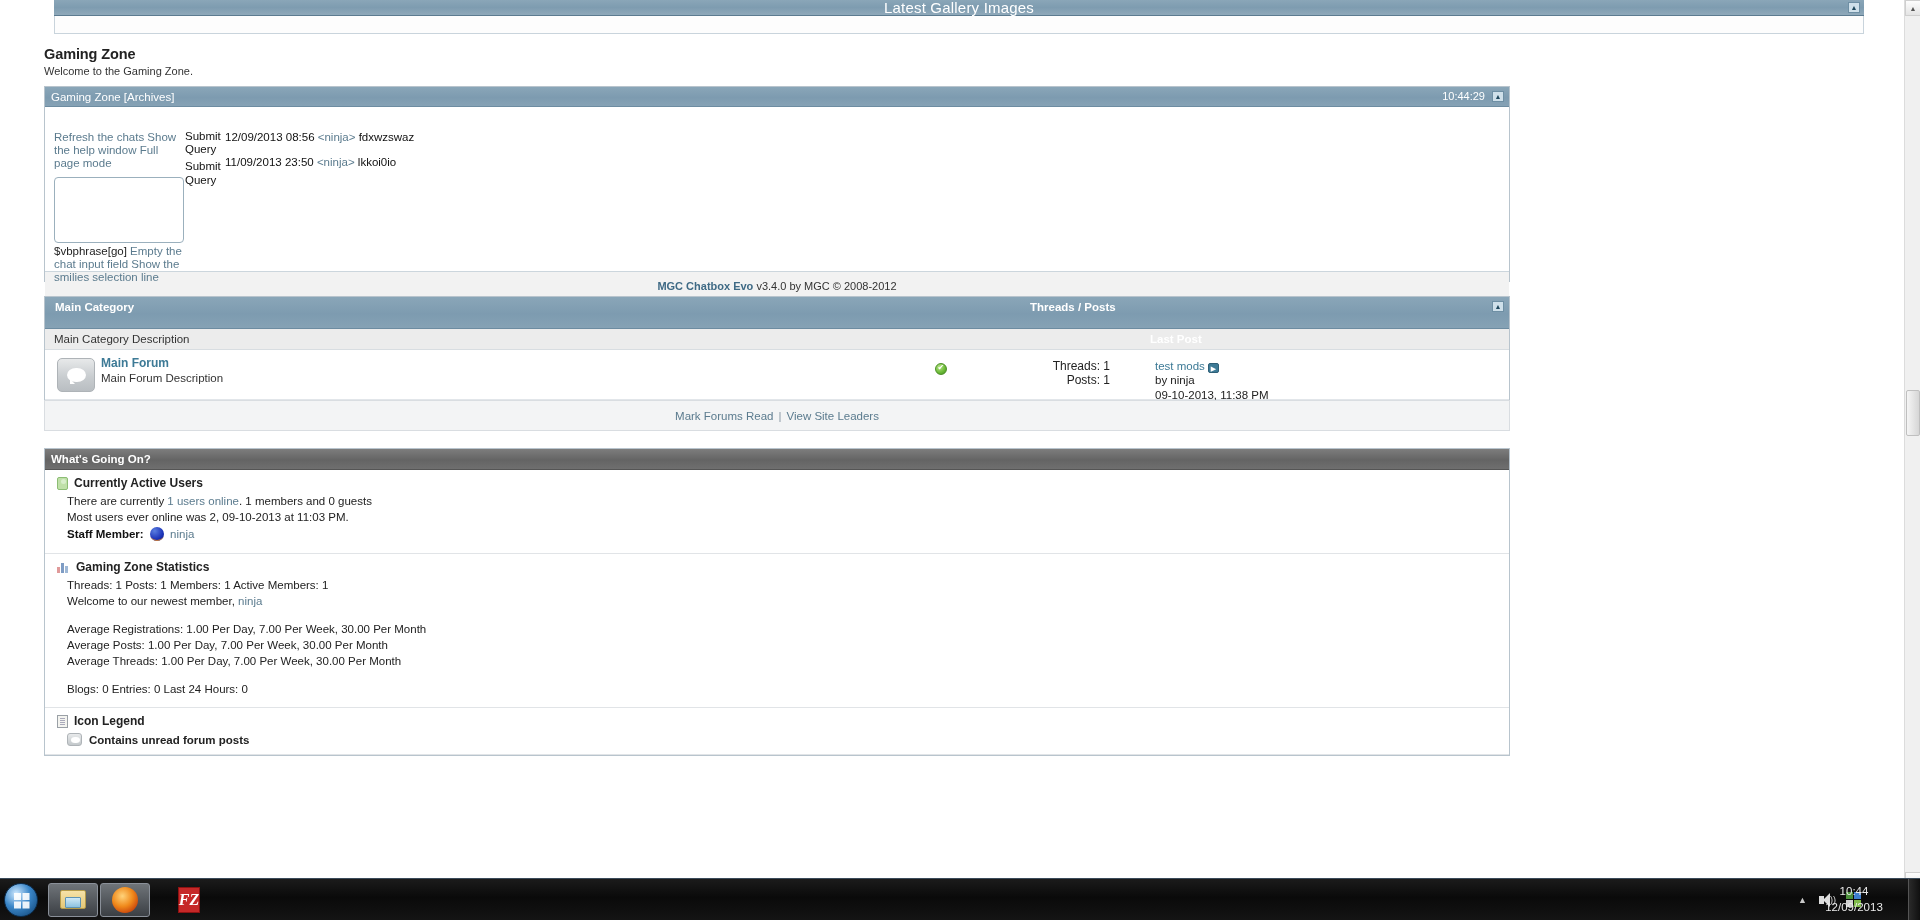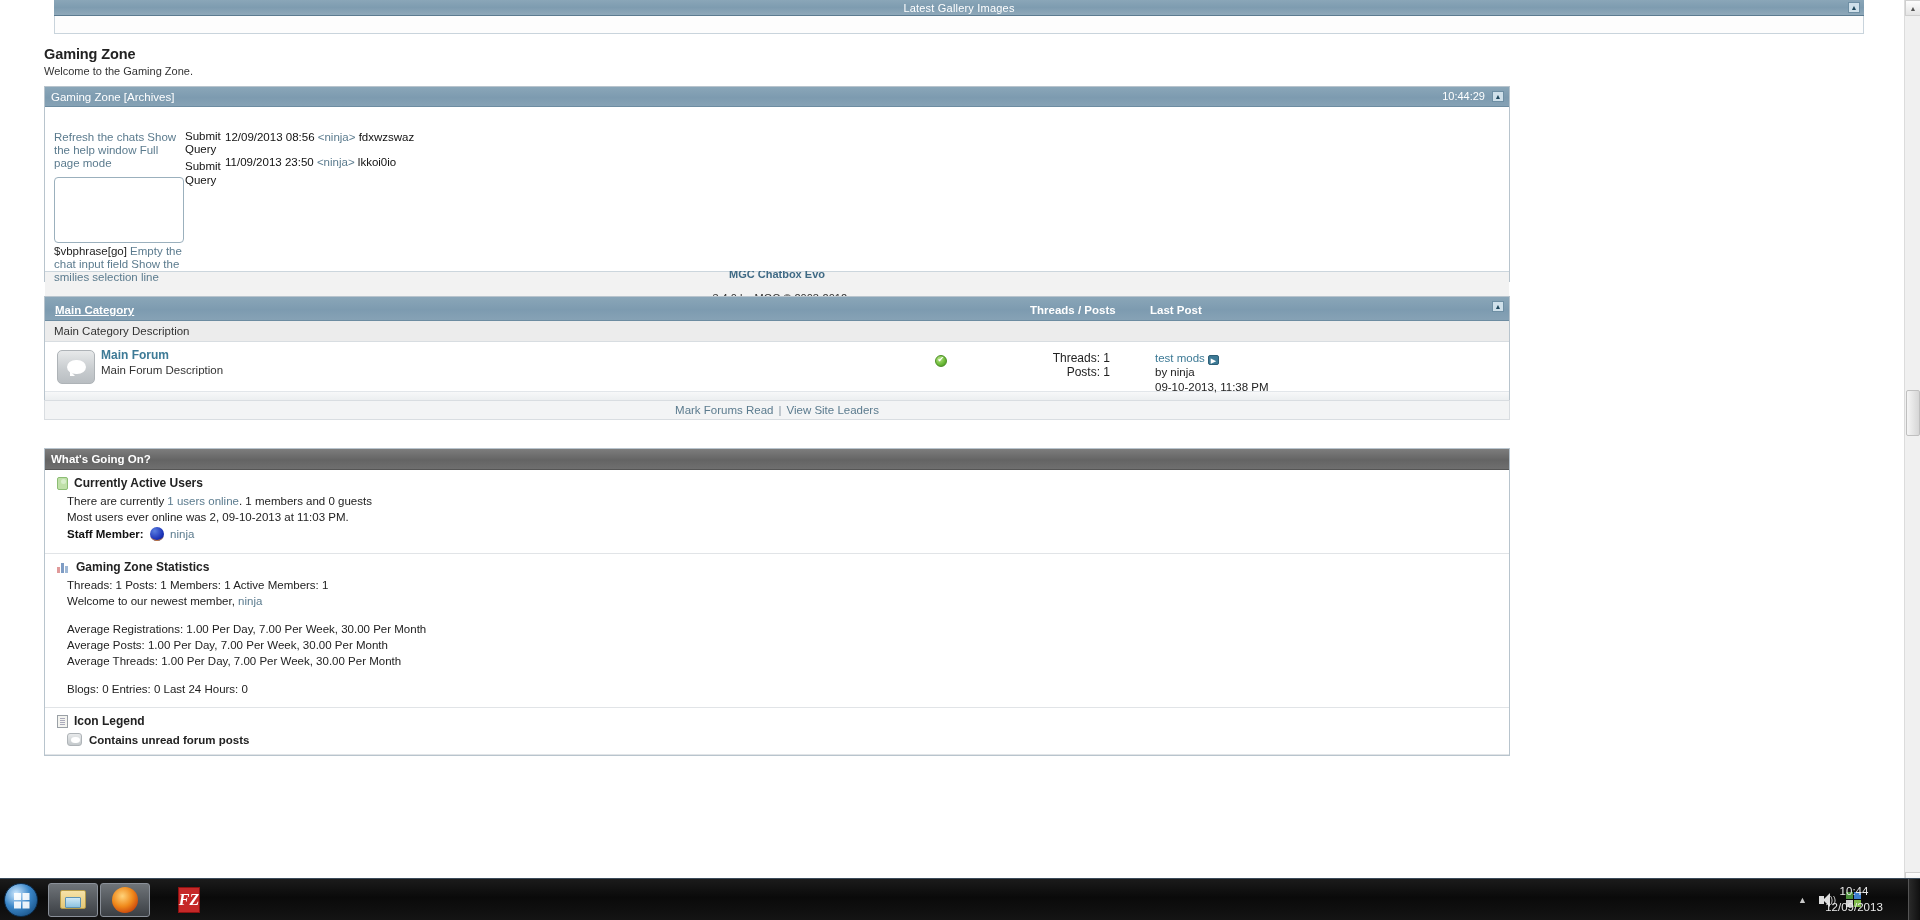--- a/index.html
+++ b/index.html
@@ -21,21 +21,21 @@
     position: absolute; left: 54px; top: 0px; width: 1810px;
   }
   .gallery-bar {
     height: 16px;
     background: linear-gradient(to bottom, #8aa6b8 0%, #7e9cb0 50%, #8fa9ba 100%);
     border-bottom: 1px solid #5c7b90;
     position: relative;
     display: flex; align-items: center; justify-content: center;
   }
   .gallery-bar .t {
-    color: #ffffff; font-size: 11px; letter-spacing: .2px;
+    color: #ffffff; font-size: 15px; letter-spacing: .2px;
   }
   .collapse-btn {
     position: absolute; right: 4px; top: 2px;
     width: 12px; height: 11px;
     background: #cfe0ea;
     border: 1px solid #6e8fa4;
     display: flex; align-items: center; justify-content: center;
     color: #20485e; font-size: 7px; line-height: 1;
   }
   .gallery-body {
@@ -95,27 +95,27 @@
   .cb-submits { position: absolute; left: 140px; top: 23px; width: 38px;
     font-size: 11.5px; color: #111; line-height: 1.15; }
   .cb-submits div { margin-bottom: 4px; }
   .cb-msgs { position: absolute; left: 180px; top: 24px; font-size: 11.5px; color: #111; }
   .cb-msg { margin-bottom: 13px; }
   .cb-msg .nick { color: #5b7b8e; }
   .cb-foot {
     height: 14px; background: #f2f2f2; border-top: 1px solid #ccd6dd;
     display: flex; align-items: center; justify-content: center;
     font-size: 11px; color: #333;
-    padding-bottom: 14px; padding-top: 14px; flex-direction: column;
+    padding-bottom: 14px; padding-top: 14px;
   }
   .cb-foot b { color: #3f6a85; }
 
   
   .forum-block { left: 44px; top: 296px; width: 1466px; }
-  .fh { position: relative; display: flex; align-items: flex-end; height: 24px; text-decoration: underline; }
+  .fh { position: relative; display: flex; align-items: flex-start; height: 32px; }
   .fh .lbl-main { font-size: 11.5px; font-weight: bold; color: #fff; padding-left: 4px; }
   .fh .col-tp { position: absolute; left: 985px; font-size: 11.5px; font-weight: bold; color: #fff; }
   .fh .col-lp { position: absolute; left: 1105px; font-size: 11.5px; font-weight: bold; color: #fff; margin-top: 32px; }
   .cat-desc {
     height: 21px; background: #ececec; border-bottom: 1px solid #d8dde1;
     display: flex; align-items: center; padding-left: 9px;
     font-size: 11.5px; color: #333;
   }
   .forum-row {
     position: relative; height: 50px; background: #fff;
@@ -158,21 +158,21 @@
   .lp-col a { color: #3d7a96; text-decoration: none; }
   .lp-badge {
     display: inline-block; width: 11px; height: 10px; vertical-align: -1px;
     background: #3d7a96; border: 1px solid #2e5f77; border-radius: 2px;
     color: #fff; font-size: 7px; text-align: center; line-height: 9px;
   }
   .forum-foot { height: 10px; background: linear-gradient(to bottom,#f7f8f9,#e9ecee); }
 
   
   .mfr {
-    position: absolute; left: 44px; top: 400px; width: 1466px; height: 20px;
+    position: absolute; left: 44px; top: 400px; width: 1466px; height: 31px;
     background: #f3f4f5; border: 1px solid #d9dde1;
     display: flex; align-items: center; justify-content: center;
     font-size: 11.5px; color: #5b7b8e;
   }
   .mfr a { color: #5b7b8e; text-decoration: none; }
   .mfr .sep { margin: 0 5px; color: #8a9aa5; }
 
   
   .wgo { left: 44px; top: 448px; width: 1466px; }
   .wgo-head {

